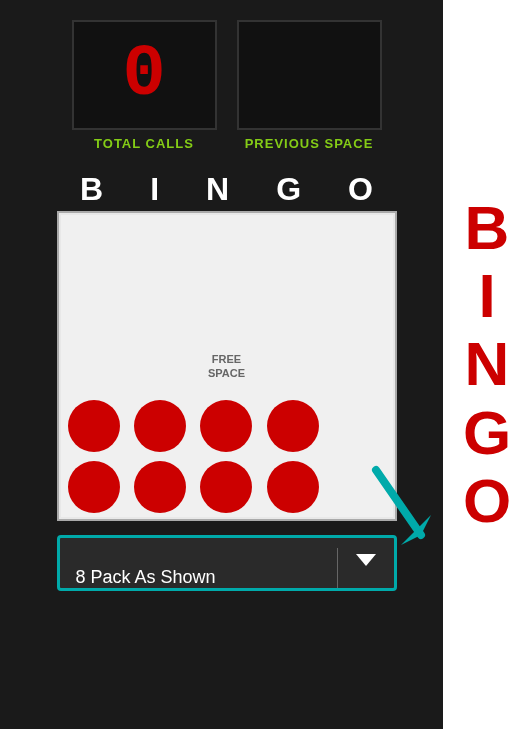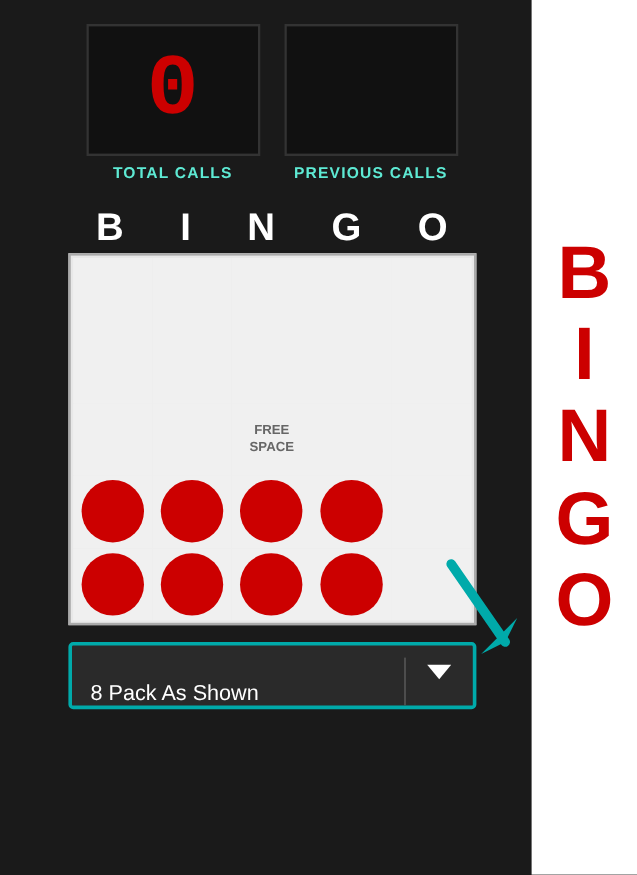--- a/index.html
+++ b/index.html
@@ -52,21 +52,21 @@
 
     .display-number {
       font-size: 72px;
       font-weight: bold;
       color: #cc0000;
       font-family: 'Courier New', monospace;
       line-height: 1;
     }
 
     .display-label {
-      color: #5eead4;
+      color: #84cc16;
       font-size: 13px;
       font-weight: bold;
       margin-top: 6px;
       letter-spacing: 1px;
     }
 
     .bingo-letters-row {
       display: flex;
       flex-direction: row;
       width: 340px;
@@ -209,21 +209,21 @@
         <div class="display-screen">
           <span class="display-number">0</span>
         </div>
         <span class="display-label">TOTAL CALLS</span>
       </div>
 
       <div class="display-box">
         <div class="display-screen">
           <span class="display-number"></span>
         </div>
-        <span class="display-label">PREVIOUS CALLS</span>
+        <span class="display-label">PREVIOUS SPACE</span>
       </div>
 
     </div>
 
     <div class="bingo-letters-row">
       <span class="bingo-letter">B</span>
       <span class="bingo-letter">I</span>
       <span class="bingo-letter">N</span>
       <span class="bingo-letter">G</span>
       <span class="bingo-letter">O</span>

